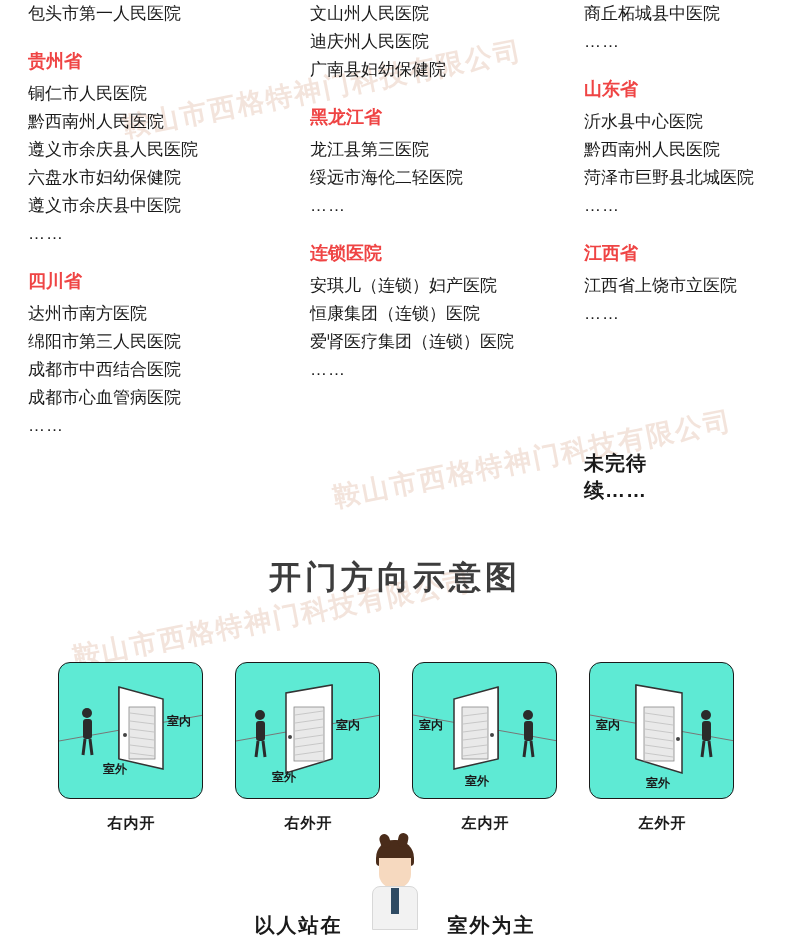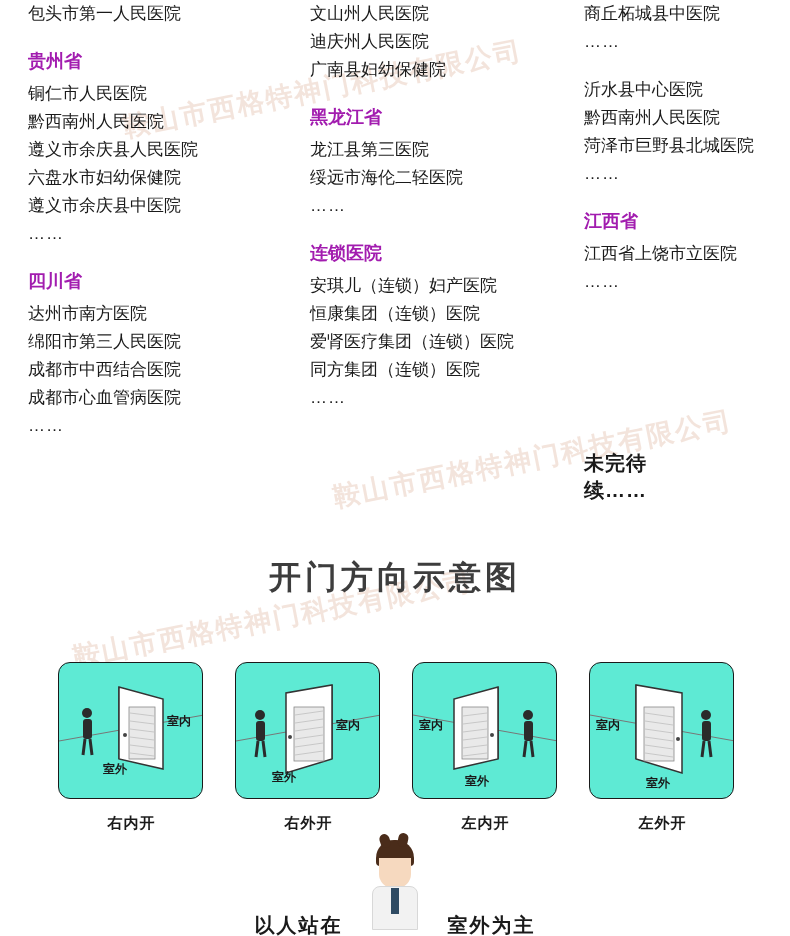--- a/index.html
+++ b/index.html
@@ -41,21 +41,21 @@
   }
   .col {
     position: absolute;
     top: 0;
   }
   .col1 { left: 28px;  width: 260px; }
   .col2 { left: 310px; width: 262px; }
   .col3 { left: 584px; width: 200px; }
 
   .prov-head {
-    color: #a21caf;
+    color: #ef4444;
     font-size: 18px;
     font-weight: bold;
     margin: 0 0 6px 0;
     line-height: 26px;
   }
   .h-item {
     font-size: 17px;
     line-height: 28px;
     color: #1a1a1a;
     white-space: nowrap;
@@ -246,31 +246,31 @@
       <div class="prov-head">黑龙江省</div>
       <div class="h-item">龙江县第三医院</div>
       <div class="h-item">绥远市海伦二轻医院</div>
       <div class="dots">……</div>
     </div>
     <div class="blk">
       <div class="prov-head">连锁医院</div>
       <div class="h-item">安琪儿（连锁）妇产医院</div>
       <div class="h-item">恒康集团（连锁）医院</div>
       <div class="h-item">爱肾医疗集团（连锁）医院</div>
-      <div class="h-item">同方集团（连锁）医院</div>
       <div class="dots">……</div>
     </div>
   </div>
 
   <div class="col col3">
     <div class="blk">
       <div class="h-item">商丘柘城县中医院</div>
       <div class="dots">……</div>
     </div>
     <div class="blk">
+      <div class="prov-head">山东省</div>
       <div class="h-item">沂水县中心医院</div>
       <div class="h-item">黔西南州人民医院</div>
       <div class="h-item">菏泽市巨野县北城医院</div>
       <div class="dots">……</div>
     </div>
     <div class="blk">
       <div class="prov-head">江西省</div>
       <div class="h-item">江西省上饶市立医院</div>
       <div class="dots">……</div>
     </div>

